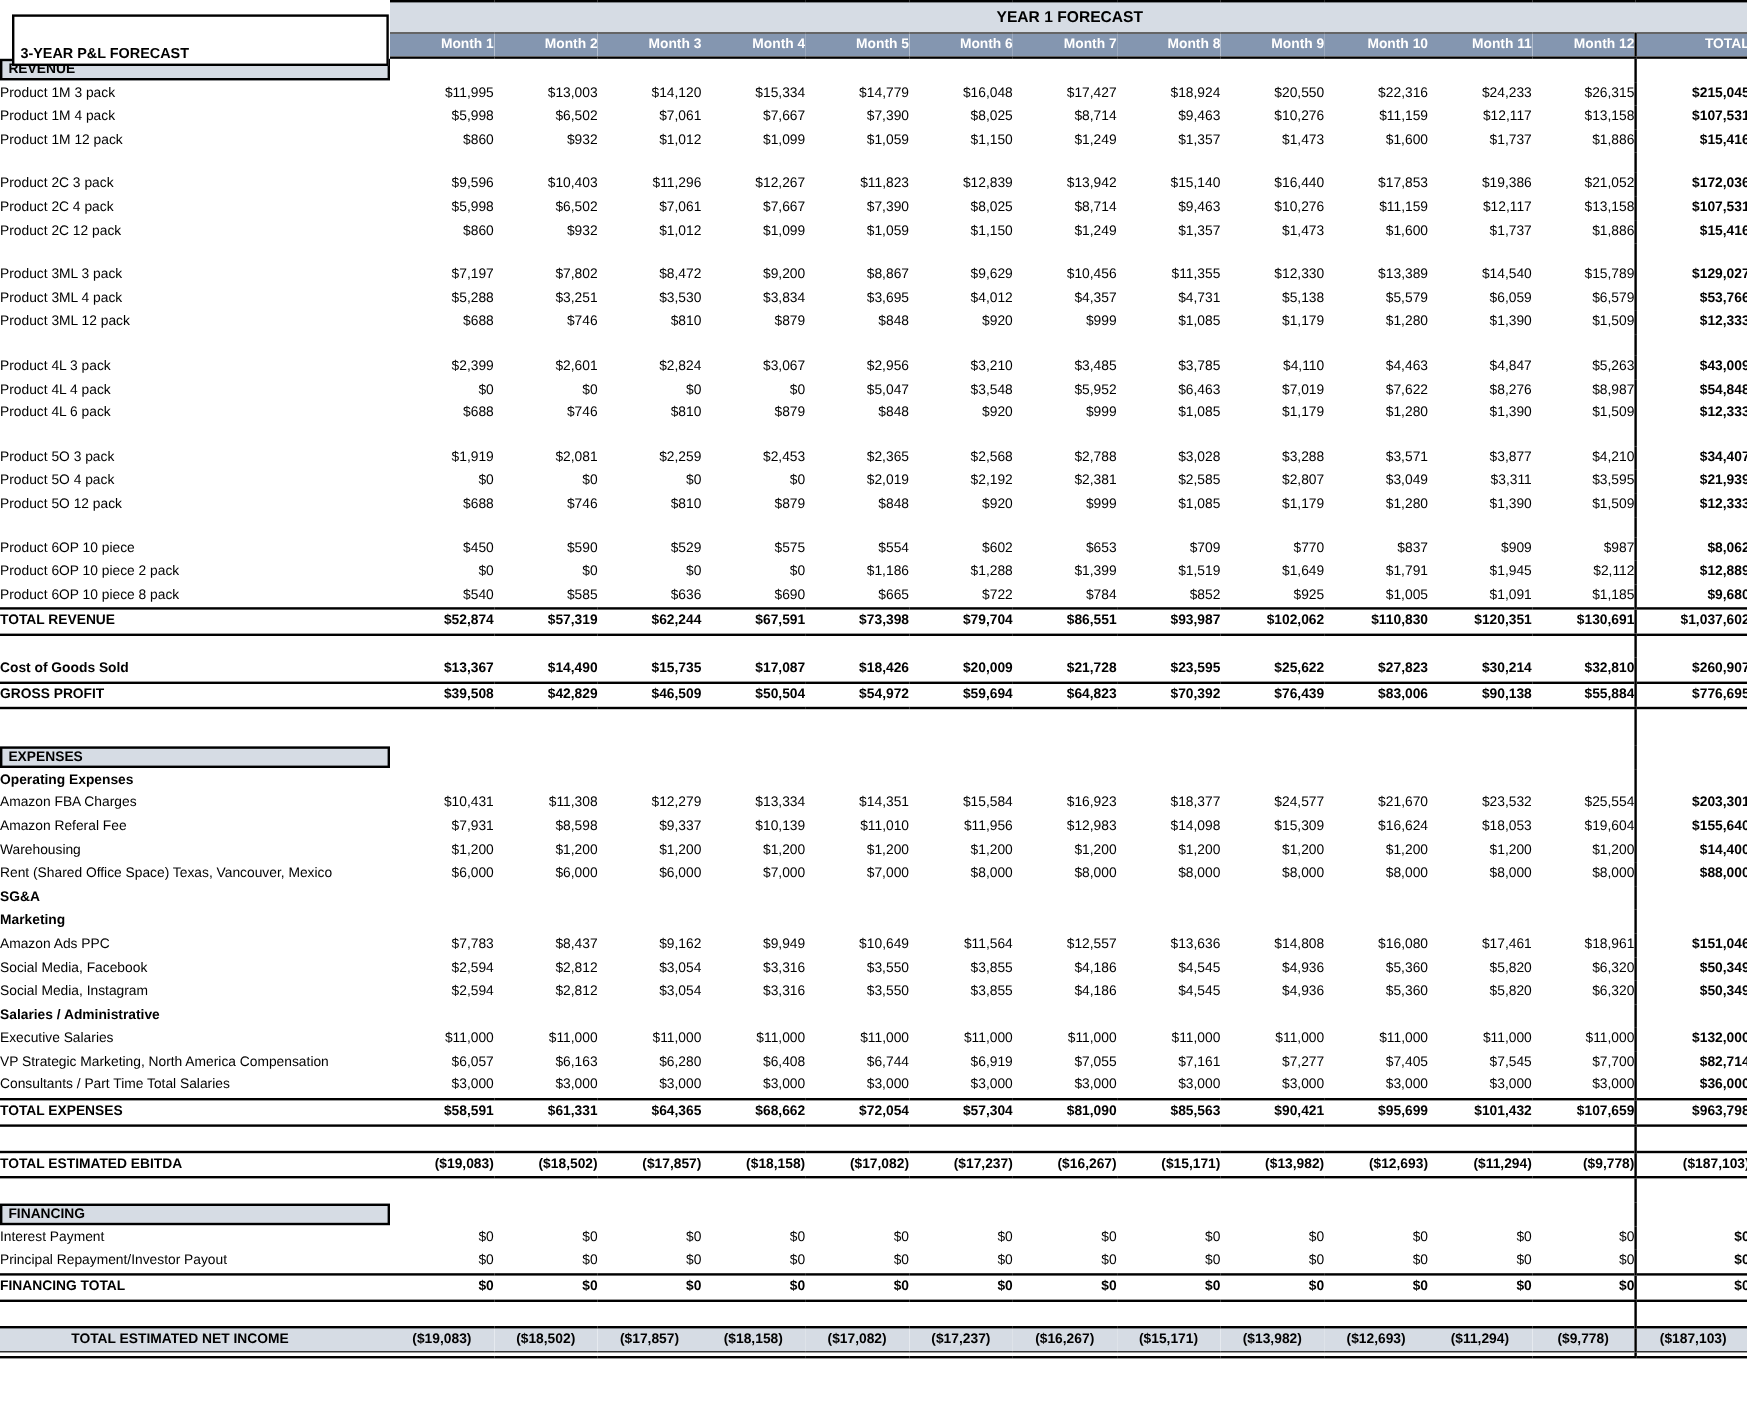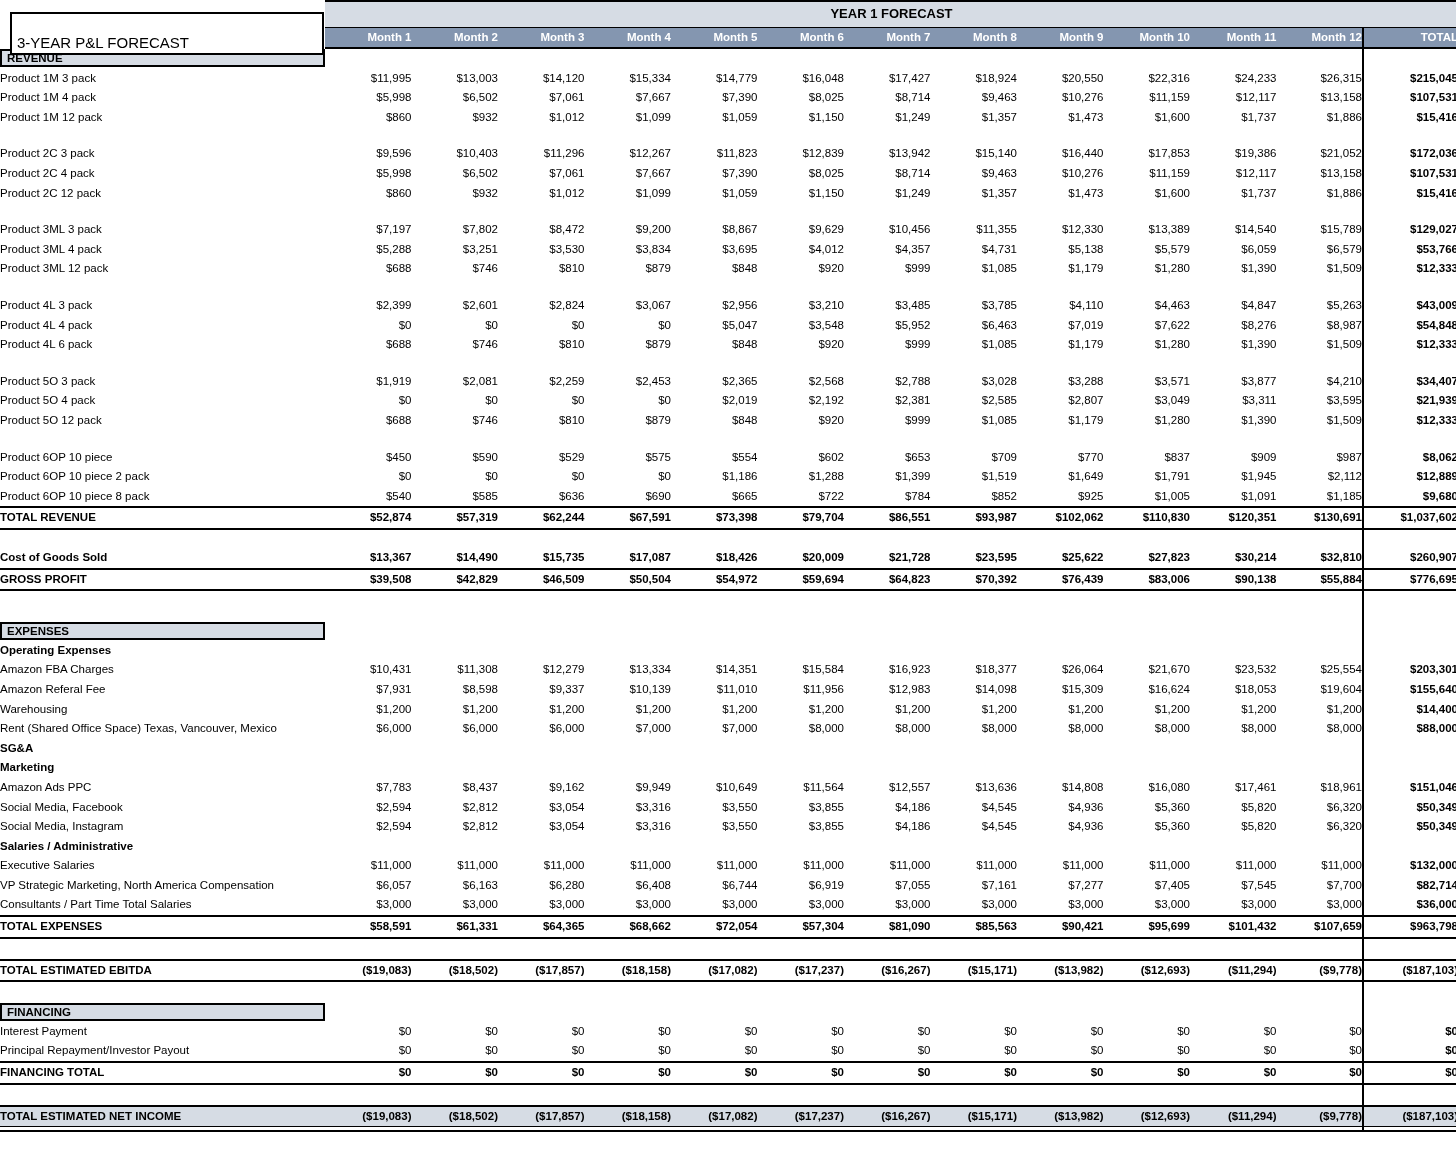--- a/index.html
+++ b/index.html
@@ -28,21 +28,21 @@
   .indent1{padding-left:26px;}
 
   .b{font-weight:bold;}
 
   
   .titlebox{
     position:absolute;left:10px;top:12px;width:314px;height:43px;
     border:2.5px solid #000;background:#fff;box-sizing:border-box;
   }
   .titlebox span{
-    position:absolute;left:5px;bottom:2px;font-weight:normal;font-size:15px;
+    position:absolute;left:5px;bottom:2px;font-weight:bold;font-size:12px;
   }
 
   
   .yearband{
     background:#d6dce4;color:#000;font-weight:bold;font-size:13px;
     text-align:center;border-top:2.5px solid #000;border-bottom:1px solid #000;
     height:23px;line-height:23px;
   }
   .monthhdr{
     background:#8496b0;color:#ffffff;font-weight:bold;
@@ -59,21 +59,21 @@
     height:18px;line-height:14px;
   }
 
   
   .topthick{border-top:2.5px solid #000;}
   .botthick{border-bottom:2.5px solid #000;}
   .botthin{border-bottom:1px solid #000;}
 
   .totcolborder{border-left:2.5px solid #000;}
 
-  .shaded{background:#d6dce4;}
+  .shaded{background:#d6dce4;text-align:center;}
 
   .clip{
     display:block;width:300px;overflow:hidden;white-space:nowrap;
   }
 </style>
 </head>
 <body>
 
 <div id="sheet">
 
@@ -666,21 +666,21 @@
             <span class="clip">Amazon FBA Charges</span>
           </td>
           <td class="num ">$10,431</td>
           <td class="num ">$11,308</td>
           <td class="num ">$12,279</td>
           <td class="num ">$13,334</td>
           <td class="num ">$14,351</td>
           <td class="num ">$15,584</td>
           <td class="num ">$16,923</td>
           <td class="num ">$18,377</td>
-          <td class="num ">$26,064</td>
+          <td class="num ">$24,577</td>
           <td class="num ">$21,670</td>
           <td class="num ">$23,532</td>
           <td class="num ">$25,554</td>
           <td class="numtot totcolborder ">$203,301</td>
         </tr>
         <tr>
           <td class="lblcell indent1 ">
             <span class="clip">Amazon Referal Fee</span>
           </td>
           <td class="num ">$7,931</td>

